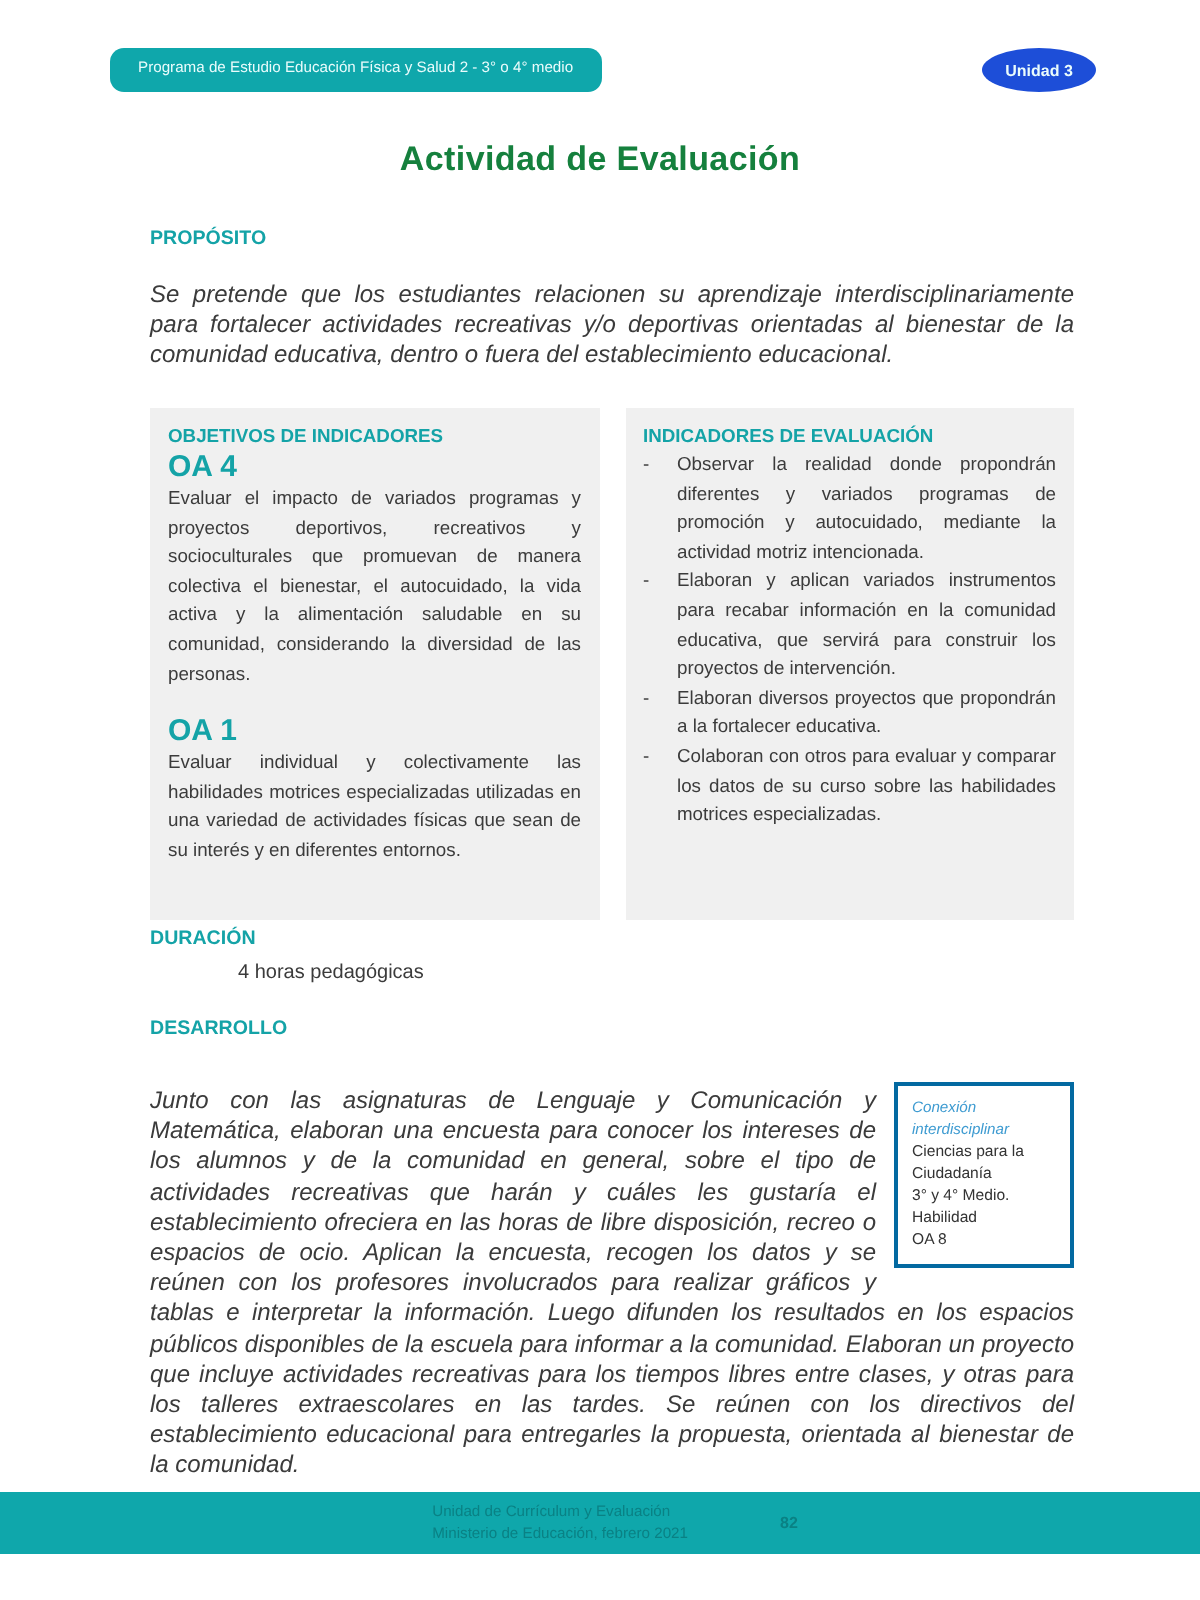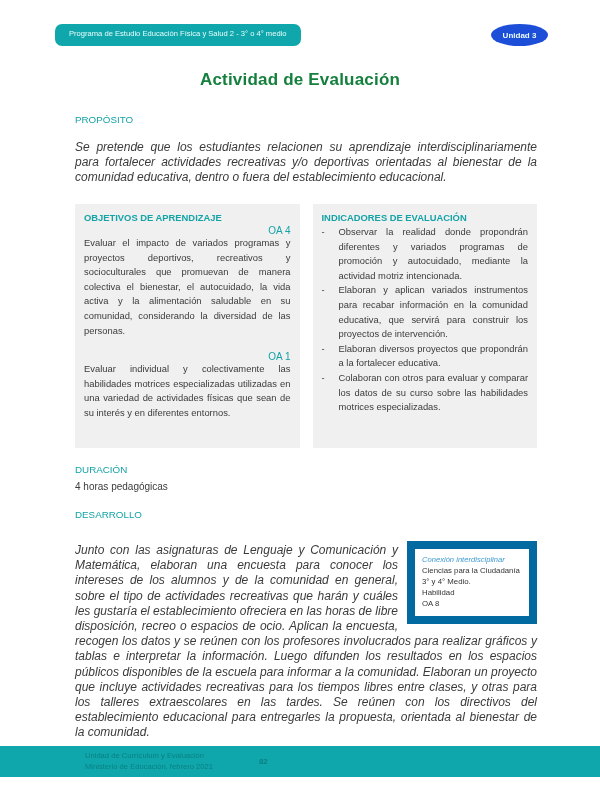--- a/index.html
+++ b/index.html
@@ -22,55 +22,55 @@
     width: 57px; height: 22px; display: flex; align-items: center; justify-content: center;
     font-size: 8px; font-weight: bold;
   }
   
   .doc-title {
     position: absolute; top: 70px; left: 0; width: 100%;
     text-align: center; color: #15803d; font-weight: bold; font-size: 17px;
     letter-spacing: 0.2px;
   }
   .content { position: absolute; left: 75px; right: 63px; top: 0; }
-  .sec-heading { color: #14a3a7; font-weight: normal; font-size: 9.8px; text-align: right; }
+  .sec-heading { color: #14a3a7; font-weight: bold; font-size: 9.8px; text-align: right; }
   .body-text { font-size: 12px; line-height: 15.2px; text-align: justify; font-style: italic; }
 
   .proposito-heading { position: absolute; top: 114px; }
   .proposito-text { position: absolute; top: 140px; left: 0; right: 0; }
 
   
   .columns {
     position: absolute; top: 204px; left: 0; right: 0;
     display: flex; gap: 13px;
   }
   .col { flex: 1; background: #f0f0f0; padding: 8px 9px 14px 9px; }
   .col-heading { color: #14a3a7; font-weight: bold; font-size: 9.4px; margin-bottom: 2px; }
-  .oa-code { color: #14a3a7; font-weight: normal; font-size: 10px; margin-top: 1px; text-align: right; }
+  .oa-code { color: #14a3a7; font-weight: bold; font-size: 15px; margin-top: 1px; }
   .oa-text { font-size: 9.4px; line-height: 14.6px; text-align: justify; margin-bottom: 13px; }
   .ind-item { display: flex; font-size: 9.4px; line-height: 14.6px; }
   .ind-dash { width: 17px; flex: 0 0 17px; }
   .ind-text { flex: 1; text-align: justify; }
 
   .duracion-heading { position: absolute; top: 464px; }
-  .duracion-text { position: absolute; top: 481px; font-size: 10px; }
+  .duracion-text { position: absolute; top: 481px; font-size: 10px; margin-left: 44px; }
 
   .desarrollo-heading { position: absolute; top: 509px; }
   .desarrollo-body { position: absolute; top: 543px; left: 0; right: 0; }
   .sidebox {
-    float: right; width: 130px; border: 8px solid #0369a1;
+    float: right; width: 90px; border: 2px solid #0369a1;
     padding: 5px 6px 7px 7px; margin: -2px 0 6px 9px; background: #fff;
   }
   .sidebox-title { color: #3e9bd1; font-style: italic; font-size: 7.6px; line-height: 11px; }
   .sidebox-line { font-size: 7.8px; line-height: 11px; color: #333; }
 
   
   .footer-bar {
     position: absolute; left: 0; right: 0; bottom: 23px; height: 31px;
-    background: #0fa7ab; display: flex; align-items: center; justify-content: flex-start;
+    background: #0fa7ab; display: flex; align-items: center; justify-content: center;
     padding: 0 70px 0 85px;
   }
   .footer-left { font-size: 7.6px; line-height: 10.5px; color: #0a8184; }
   .footer-page { font-size: 8px; color: #0a8184; font-weight: bold; margin-left: 46px; }
 </style>
 </head>
 <body>
 
 <div class="page">
 
@@ -80,21 +80,21 @@
   </div>
 
   <div class="doc-title">Actividad de Evaluación</div>
 
   <div class="content">
     <div class="sec-heading proposito-heading">PROPÓSITO</div>
     <div class="body-text proposito-text">Se pretende que los estudiantes relacionen su aprendizaje interdisciplinariamente para fortalecer actividades recreativas y/o deportivas orientadas al bienestar de la comunidad educativa, dentro o fuera del establecimiento educacional.</div>
 
     <div class="columns">
       <div class="col">
-        <div class="col-heading">OBJETIVOS DE APRENDIZAJE</div>
+        <div class="col-heading">OBJETIVOS DE INDICADORES</div>
         <div id="oa-list">
             <div class="oa-code">OA 4</div>
             <div class="oa-text">Evaluar el impacto de variados programas y proyectos deportivos, recreativos y socioculturales que promuevan de manera colectiva el bienestar, el autocuidado, la vida activa y la alimentación saludable en su comunidad, considerando la diversidad de las personas.</div>
             <div class="oa-code">OA 1</div>
             <div class="oa-text">Evaluar individual y colectivamente las habilidades motrices especializadas utilizadas en una variedad de actividades físicas que sean de su interés y en diferentes entornos.</div>
           </div>
       </div>
       <div class="col">
         <div class="col-heading">INDICADORES DE EVALUACIÓN</div>
         <div id="ind-list">

